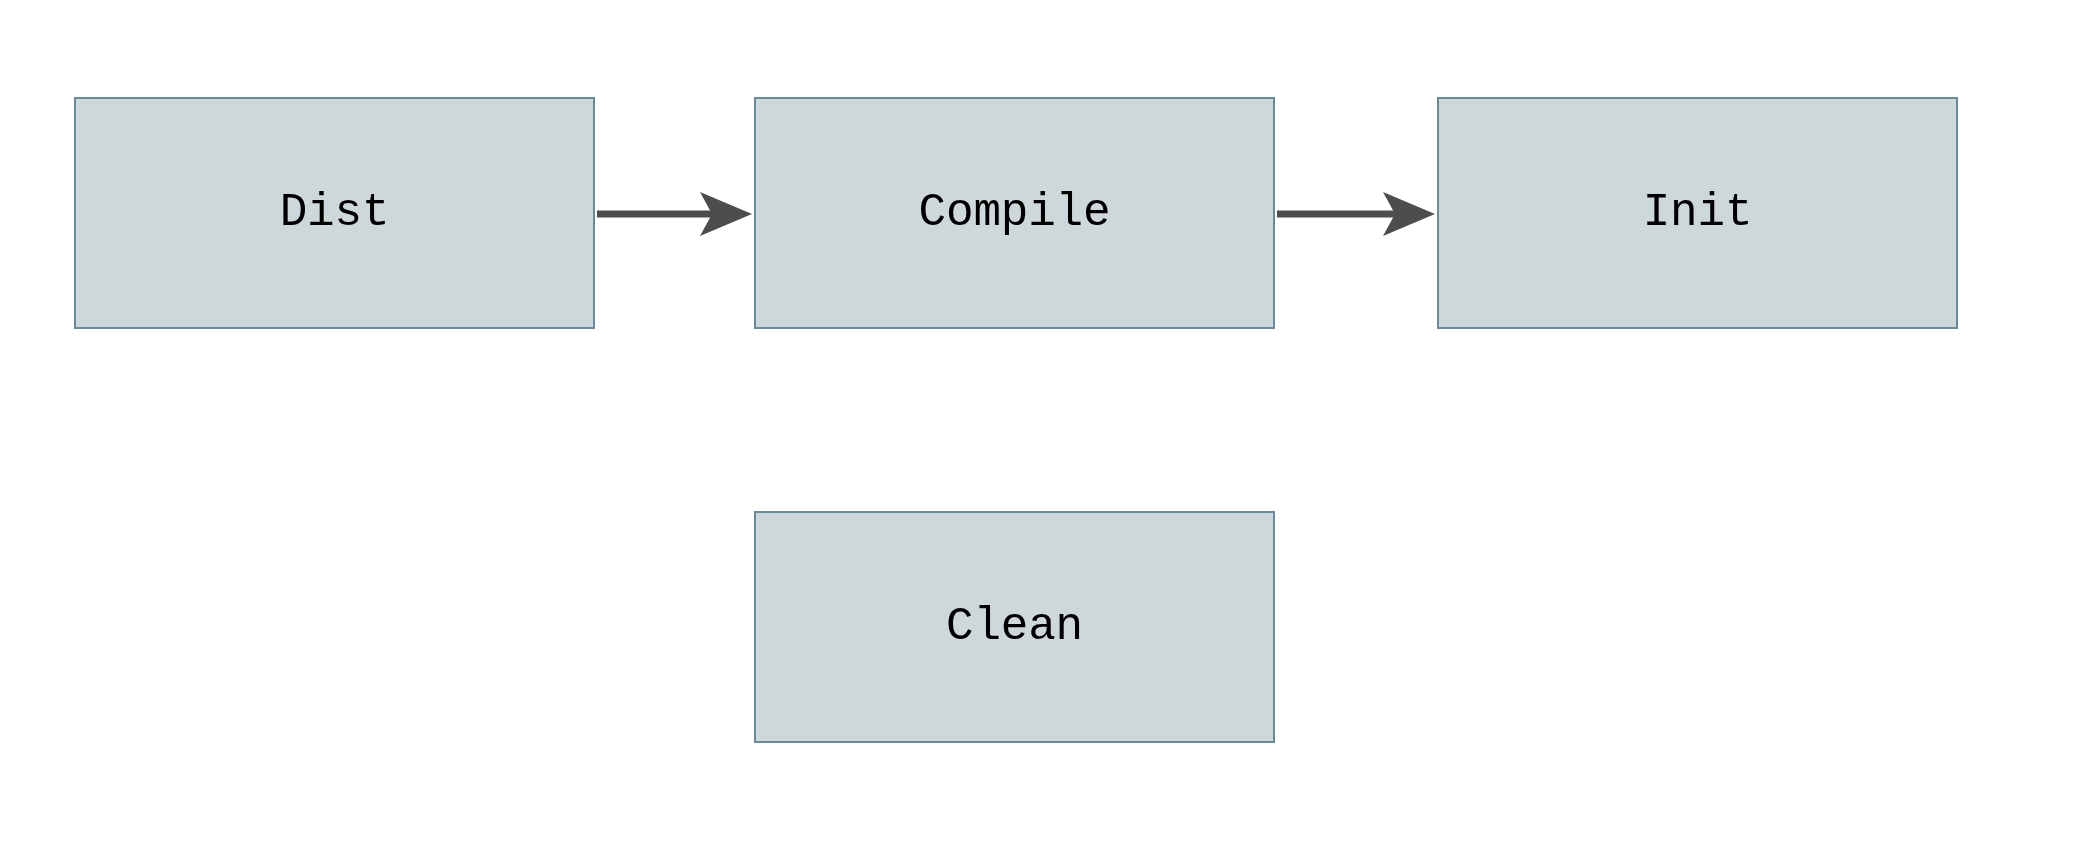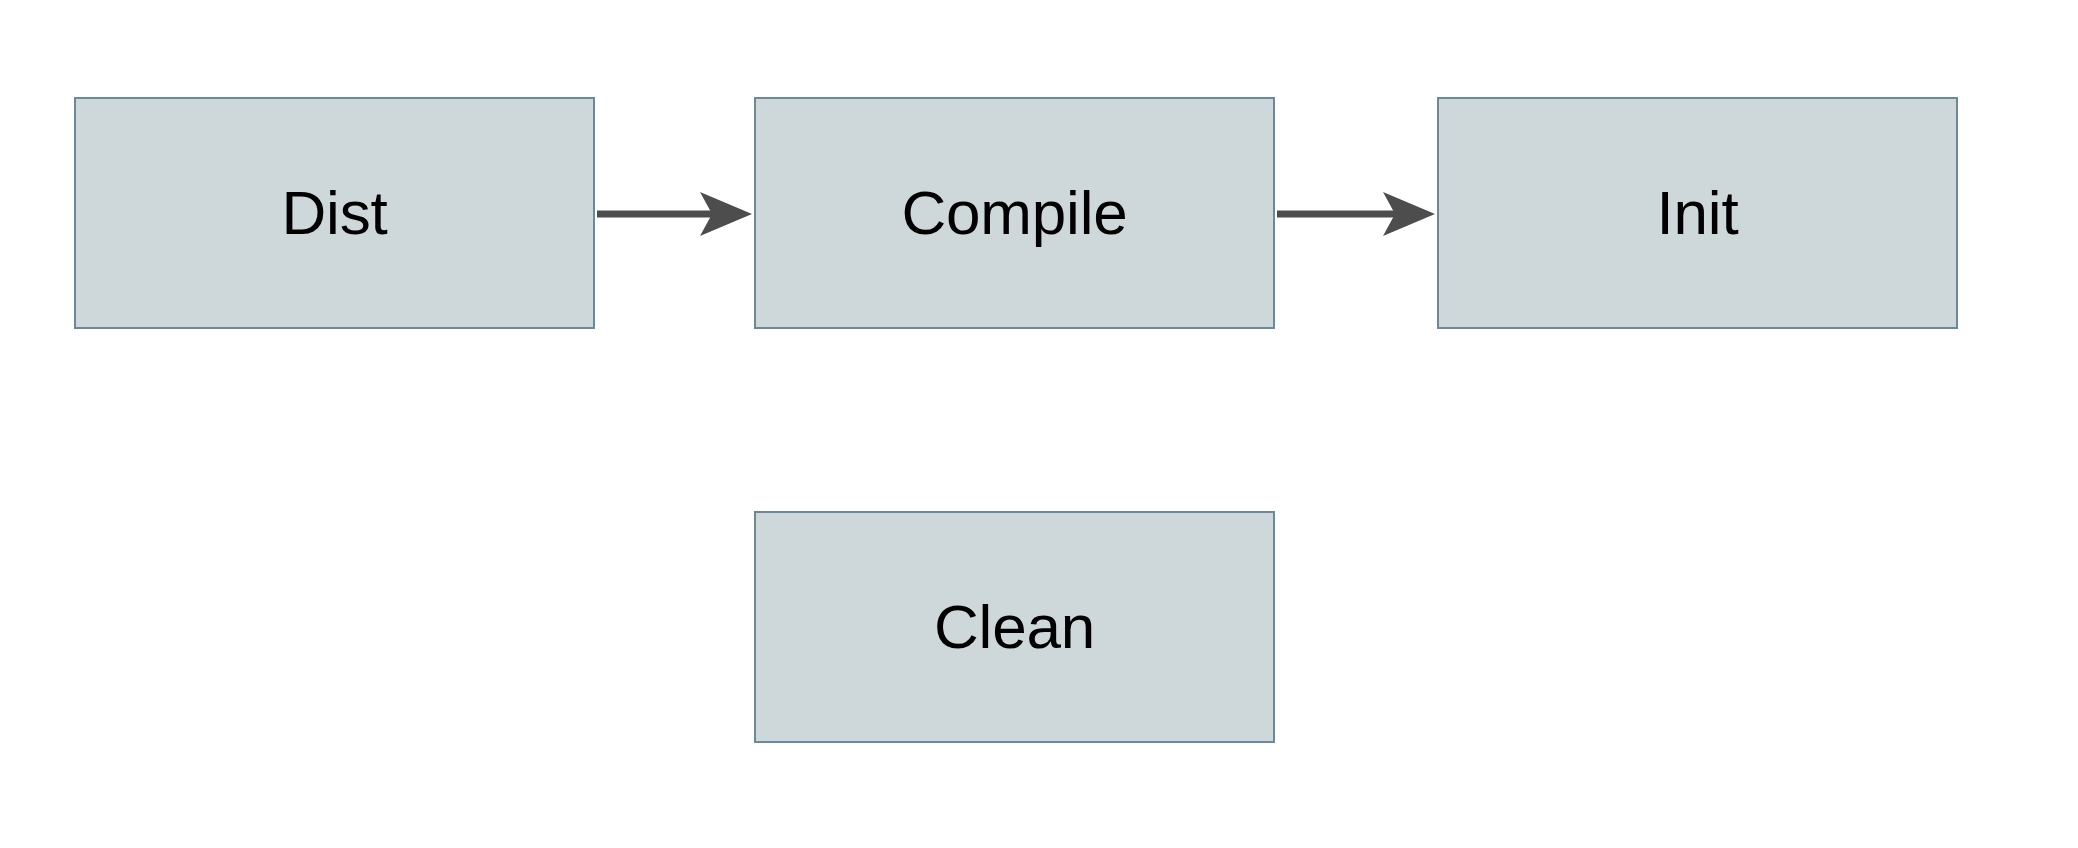--- a/index.html
+++ b/index.html
@@ -21,22 +21,22 @@
   .node-box {
     position: absolute;
     box-sizing: border-box;
     background: #ced7da;
     border: 2px solid #6b8999;
     display: flex;
     align-items: center;
     justify-content: center;
   }
   .node-label {
-    font-family: Liberation Sans, sans-serif;
-    font-size: 62px;
+    font-family: Liberation Mono, monospace;
+    font-size: 46px;
     line-height: 1;
     font-weight: 400;
     color: #000000;
     letter-spacing: -0.2px;
     user-select: none;
     white-space: nowrap;
   }
   .edge-layer {
     position: absolute;
     left: 0;

